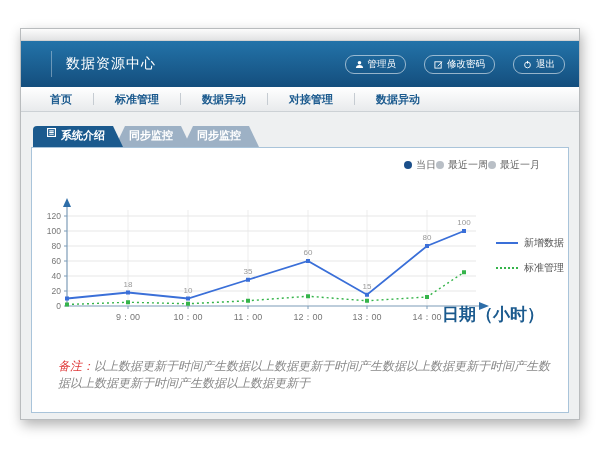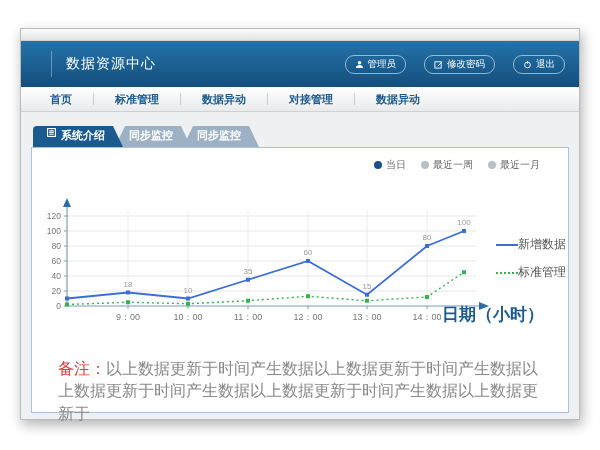--- a/index.html
+++ b/index.html
@@ -32,33 +32,33 @@
   .tabs{display:flex;padding:14px 0 0 12px;align-items:flex-end;}
   .tab{height:21px;display:flex;align-items:flex-start;gap:5px;padding:2px 18px 0 14px;
        font-size:11px;font-weight:bold;color:#fff;cursor:pointer;}
   .tab.active{background:var(--accent-blue,#1b5a8e);clip-path:polygon(0 0,calc(100% - 10px) 0,100% 100%,0 100%);
               border-top-left-radius:4px;z-index:2;}
   .tab.inactive{background:var(--tab-inactive,#9db1c5);clip-path:polygon(10px 0,calc(100% - 10px) 0,100% 100%,0 100%);
                 margin-left:-8px;z-index:1;}
   .tab .tab-icon{display:flex;}
   
   .panel{position:relative;margin:0 10px;height:266px;background:#fff;border:1px solid var(--panel-border,#a9c4da);}
-  .radios{position:absolute;top:10px;right:28px;display:flex;gap:15px;}
+  .radios{position:absolute;top:10px;right:28px;display:flex;}
   .radio{display:flex;align-items:center;gap:4px;font-size:10px;color:#666;cursor:pointer;}
   .dot{width:8px;height:8px;border-radius:50%;background:var(--radio-unselected,#b9bfc6);}
   .radio.sel .dot{background:var(--radio-selected,#1b4f8a);}
   .y-title{position:absolute;left:10px;top:24px;color:var(--accent-blue,#1b5a8e);font-size:11px;font-weight:bold;letter-spacing:1px;}
   .x-title{position:absolute;left:410px;top:155px;color:var(--accent-blue,#1b5a8e);font-size:17px;font-weight:bold;}
   #chart-svg{position:absolute;left:14px;top:34px;}
   .legend{position:absolute;left:464px;top:88px;}
-  .legend-row{display:flex;align-items:center;font-size:12px;color:#555;margin-bottom:11px;}
+  .legend-row{display:flex;align-items:center;gap:6px;font-size:10px;color:#555;margin-bottom:11px;}
   .sample{width:22px;height:0;}
   .sample.solid{border-top:2px solid var(--line-blue,#3a6fd8);}
   .sample.dotted{border-top:2px dotted var(--line-green,#35b44a);}
-  .note{position:absolute;left:26px;top:210px;width:494px;font-size:16px;color:#888;line-height:1.4;}
+  .note{position:absolute;left:26px;top:210px;width:494px;font-size:12px;color:#888;line-height:1.4;font-style:italic;}
   .note-prefix{color:var(--note-red,#e03a3a);}
 </style>
 </head>
 <body>
 
 <div class="screen">
   <div class="window">
     <div class="titlebar"></div>
 
     <div class="header">

